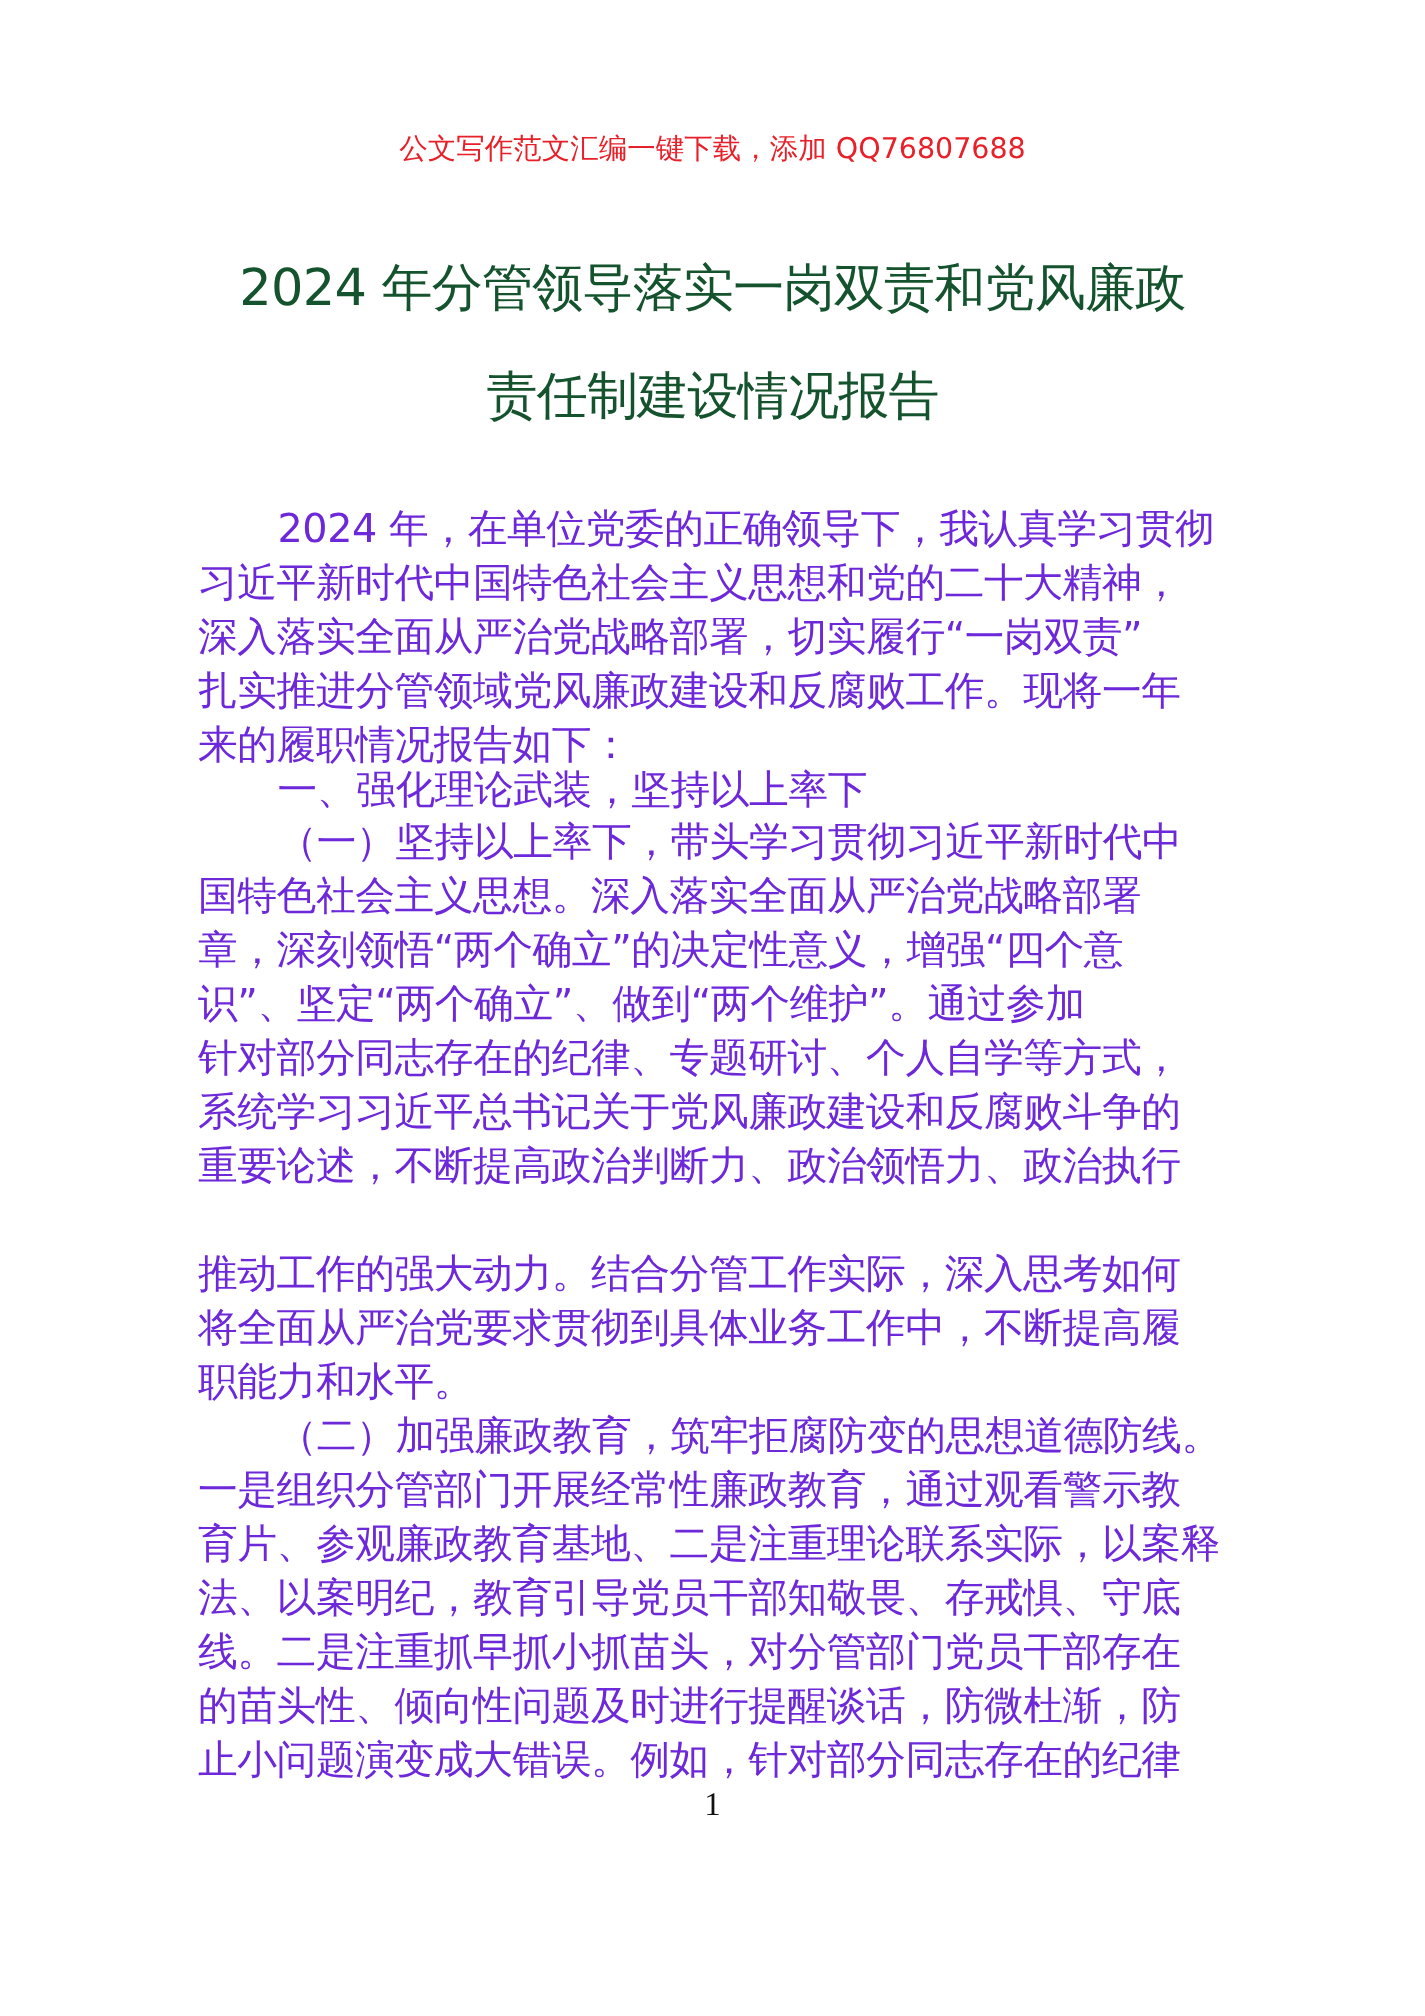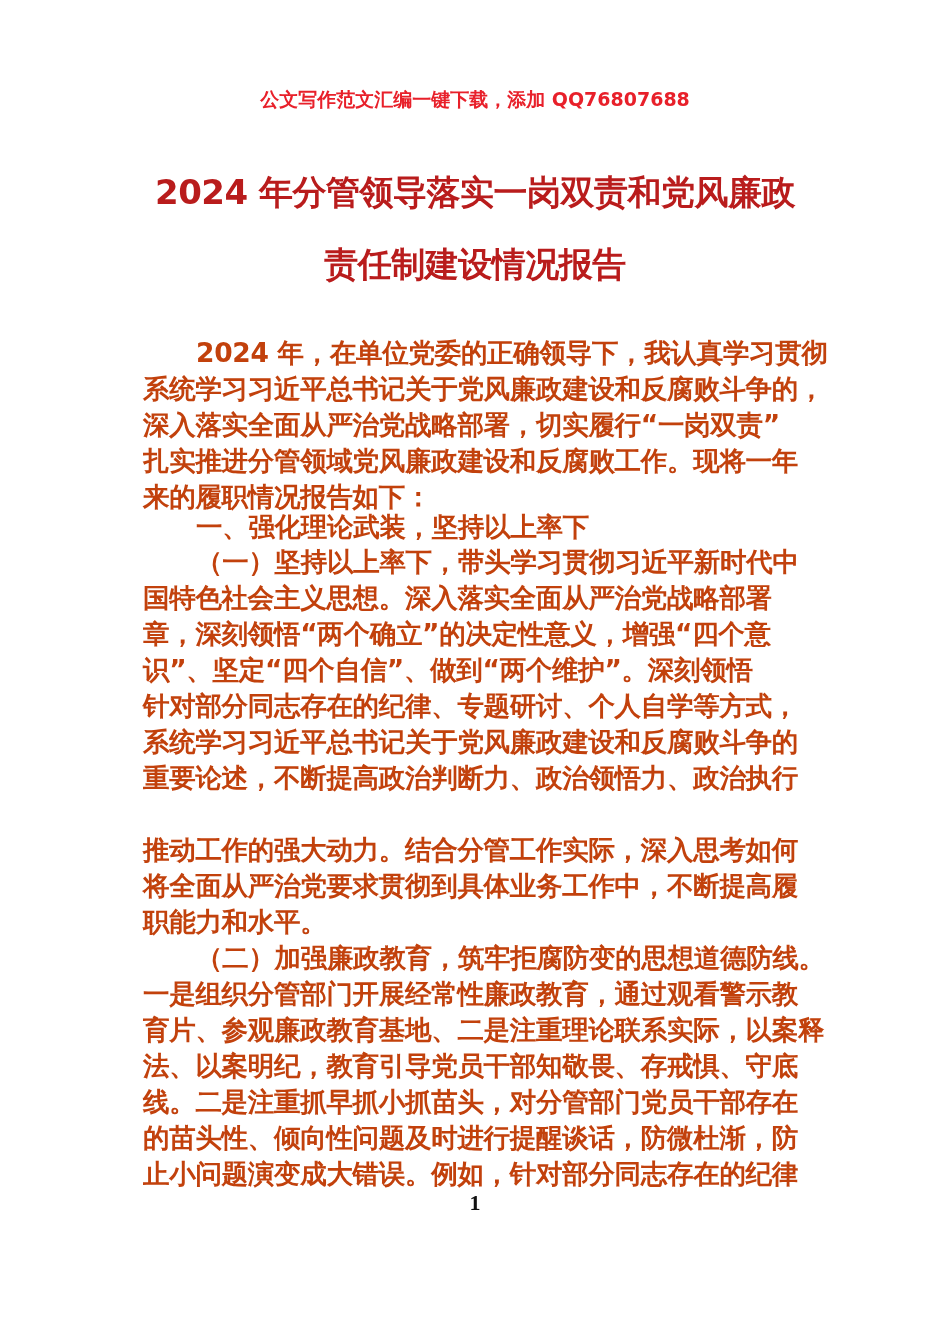--- a/index.html
+++ b/index.html
@@ -15,53 +15,52 @@
       font-family: "DejaVu Sans", "Liberation Sans", sans-serif;
       color: #111111;
     }
     .page {
       position: absolute;
       left: 0;
       top: 0;
       width: 950px;
       height: 1344px;
       background: #ffffff;
-      font-weight: bold;
     }
     .banner {
       position: absolute;
       left: 0;
       width: 950px;
       top: 86px;
       text-align: center;
       font-size: 19px;
       line-height: 26px;
       color: #e8202a;
       letter-spacing: 0px;
     }
     .title {
       position: absolute;
       left: 120px;
       width: 710px;
       text-align: center;
       font-size: 34px;
       line-height: 40px;
-      color: #b91c1c;
+      color: #14532d;
       letter-spacing: -0.5px;
     }
     .title.l1 { top: 172px; }
     .title.l2 { top: 244px; }
     .body-line {
       position: absolute;
-      left: 143px;
+      left: 132px;
       width: 666px;
       font-size: 26.5px;
       line-height: 34px;
       white-space: nowrap;
-      color: #c2410c;
+      color: #6d28d9;
       letter-spacing: -0.3px;
     }
     .indent { padding-left: 53px; }
     .page-number {
       position: absolute;
       left: 0;
       width: 950px;
       top: 1190px;
       text-align: center;
       font-family: "Liberation Serif", "DejaVu Serif", serif;
@@ -74,31 +73,31 @@
 <body>
 
 <div class="page">
 
   <div class="banner">公文写作范文汇编一键下载，添加 QQ76807688</div>
 
   <div class="title l1">2024 年分管领导落实一岗双责和党风廉政</div>
   <div class="title l2">责任制建设情况报告</div>
 
   <div class="body-line indent" style="top:336px">2024 年，在单位党委的正确领导下，我认真学习贯彻</div>
-  <div class="body-line" style="top:372px">系统学习习近平总书记关于党风廉政建设和反腐败斗争的，</div>
+  <div class="body-line" style="top:372px">习近平新时代中国特色社会主义思想和党的二十大精神，</div>
   <div class="body-line" style="top:408px">深入落实全面从严治党战略部署，切实履行“一岗双责”</div>
   <div class="body-line" style="top:480px">来的履职情况报告如下：</div>
   <div class="body-line" style="top:444px">扎实推进分管领域党风廉政建设和反腐败工作。现将一年</div>
 
   <div class="body-line indent" style="top:510px">一、强化理论武装，坚持以上率下</div>
 
   <div class="body-line indent" style="top:545px">（一）坚持以上率下，带头学习贯彻习近平新时代中</div>
   <div class="body-line" style="top:581px">国特色社会主义思想。深入落实全面从严治党战略部署</div>
   <div class="body-line" style="top:617px">章，深刻领悟“两个确立”的决定性意义，增强“四个意</div>
-  <div class="body-line" style="top:653px">识”、坚定“四个自信”、做到“两个维护”。深刻领悟</div>
+  <div class="body-line" style="top:653px">识”、坚定“两个确立”、做到“两个维护”。通过参加</div>
   <div class="body-line" style="top:689px">针对部分同志存在的纪律、专题研讨、个人自学等方式，</div>
   <div class="body-line" style="top:725px">系统学习习近平总书记关于党风廉政建设和反腐败斗争的</div>
   <div class="body-line" style="top:761px">重要论述，不断提高政治判断力、政治领悟力、政治执行</div>
   <div class="body-line" style="top:833px">推动工作的强大动力。结合分管工作实际，深入思考如何</div>
   <div class="body-line" style="top:869px">将全面从严治党要求贯彻到具体业务工作中，不断提高履</div>
   <div class="body-line" style="top:905px">职能力和水平。</div>
 
   <div class="body-line indent" style="top:941px">（二）加强廉政教育，筑牢拒腐防变的思想道德防线。</div>
   <div class="body-line" style="top:977px">一是组织分管部门开展经常性廉政教育，通过观看警示教</div>
   <div class="body-line" style="top:1013px">育片、参观廉政教育基地、二是注重理论联系实际，以案释</div>

